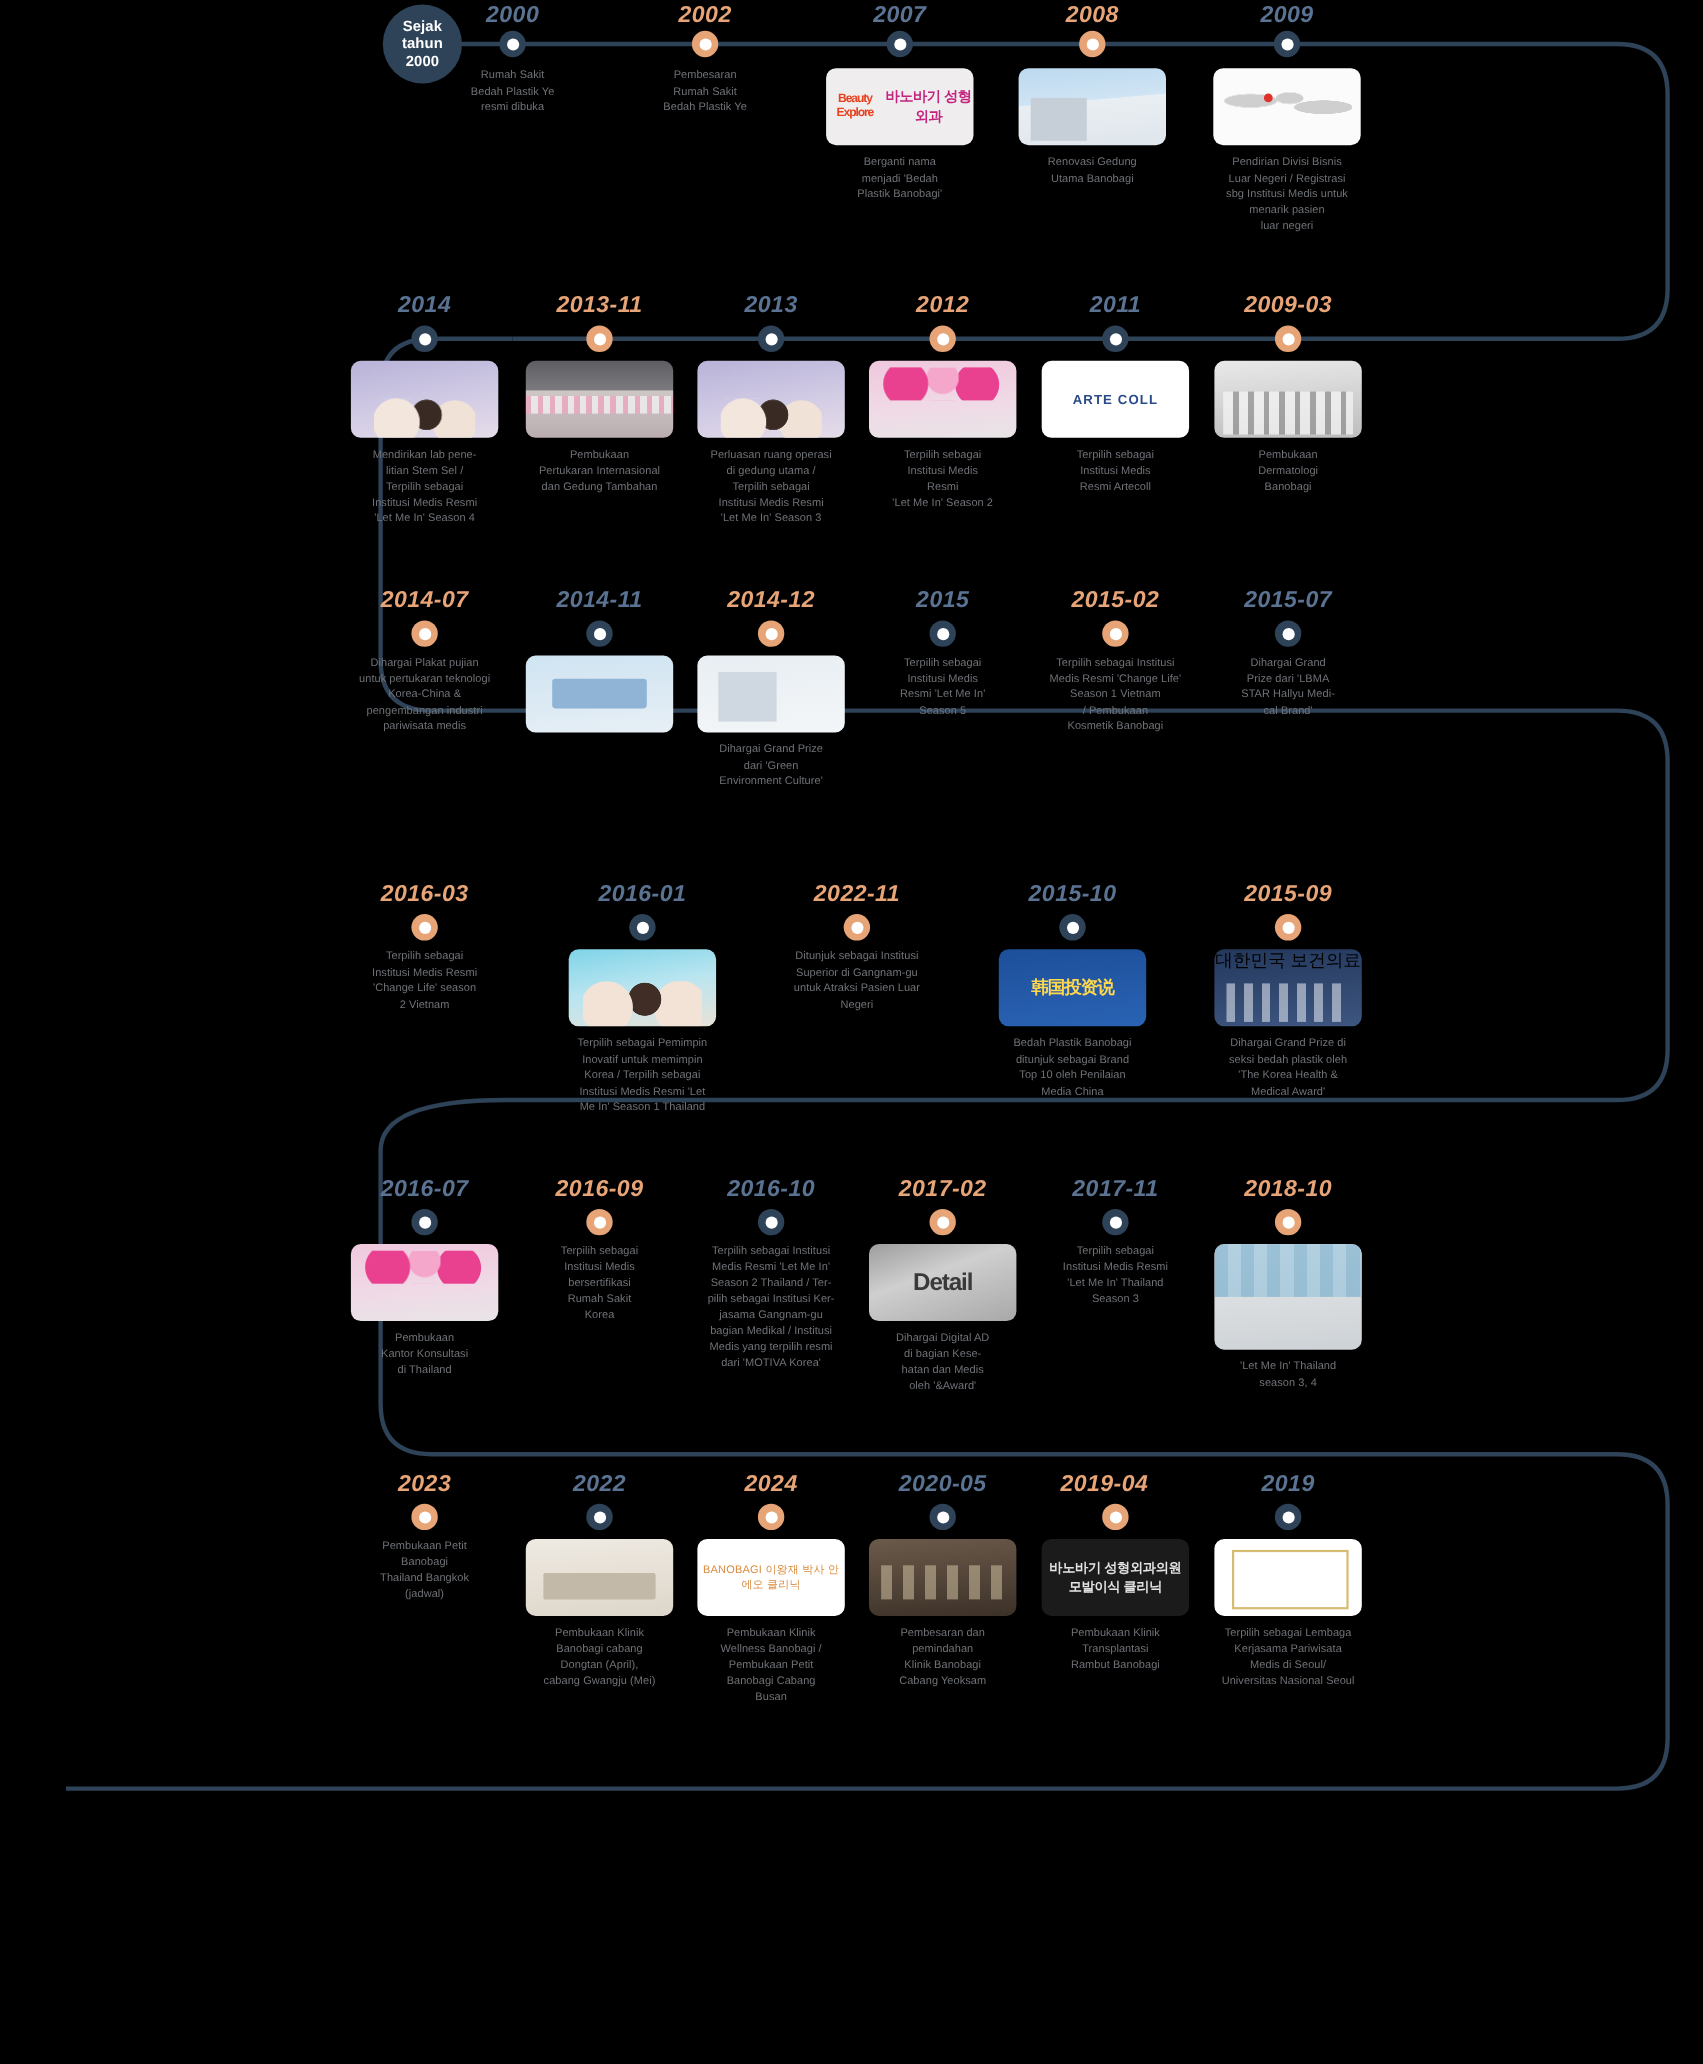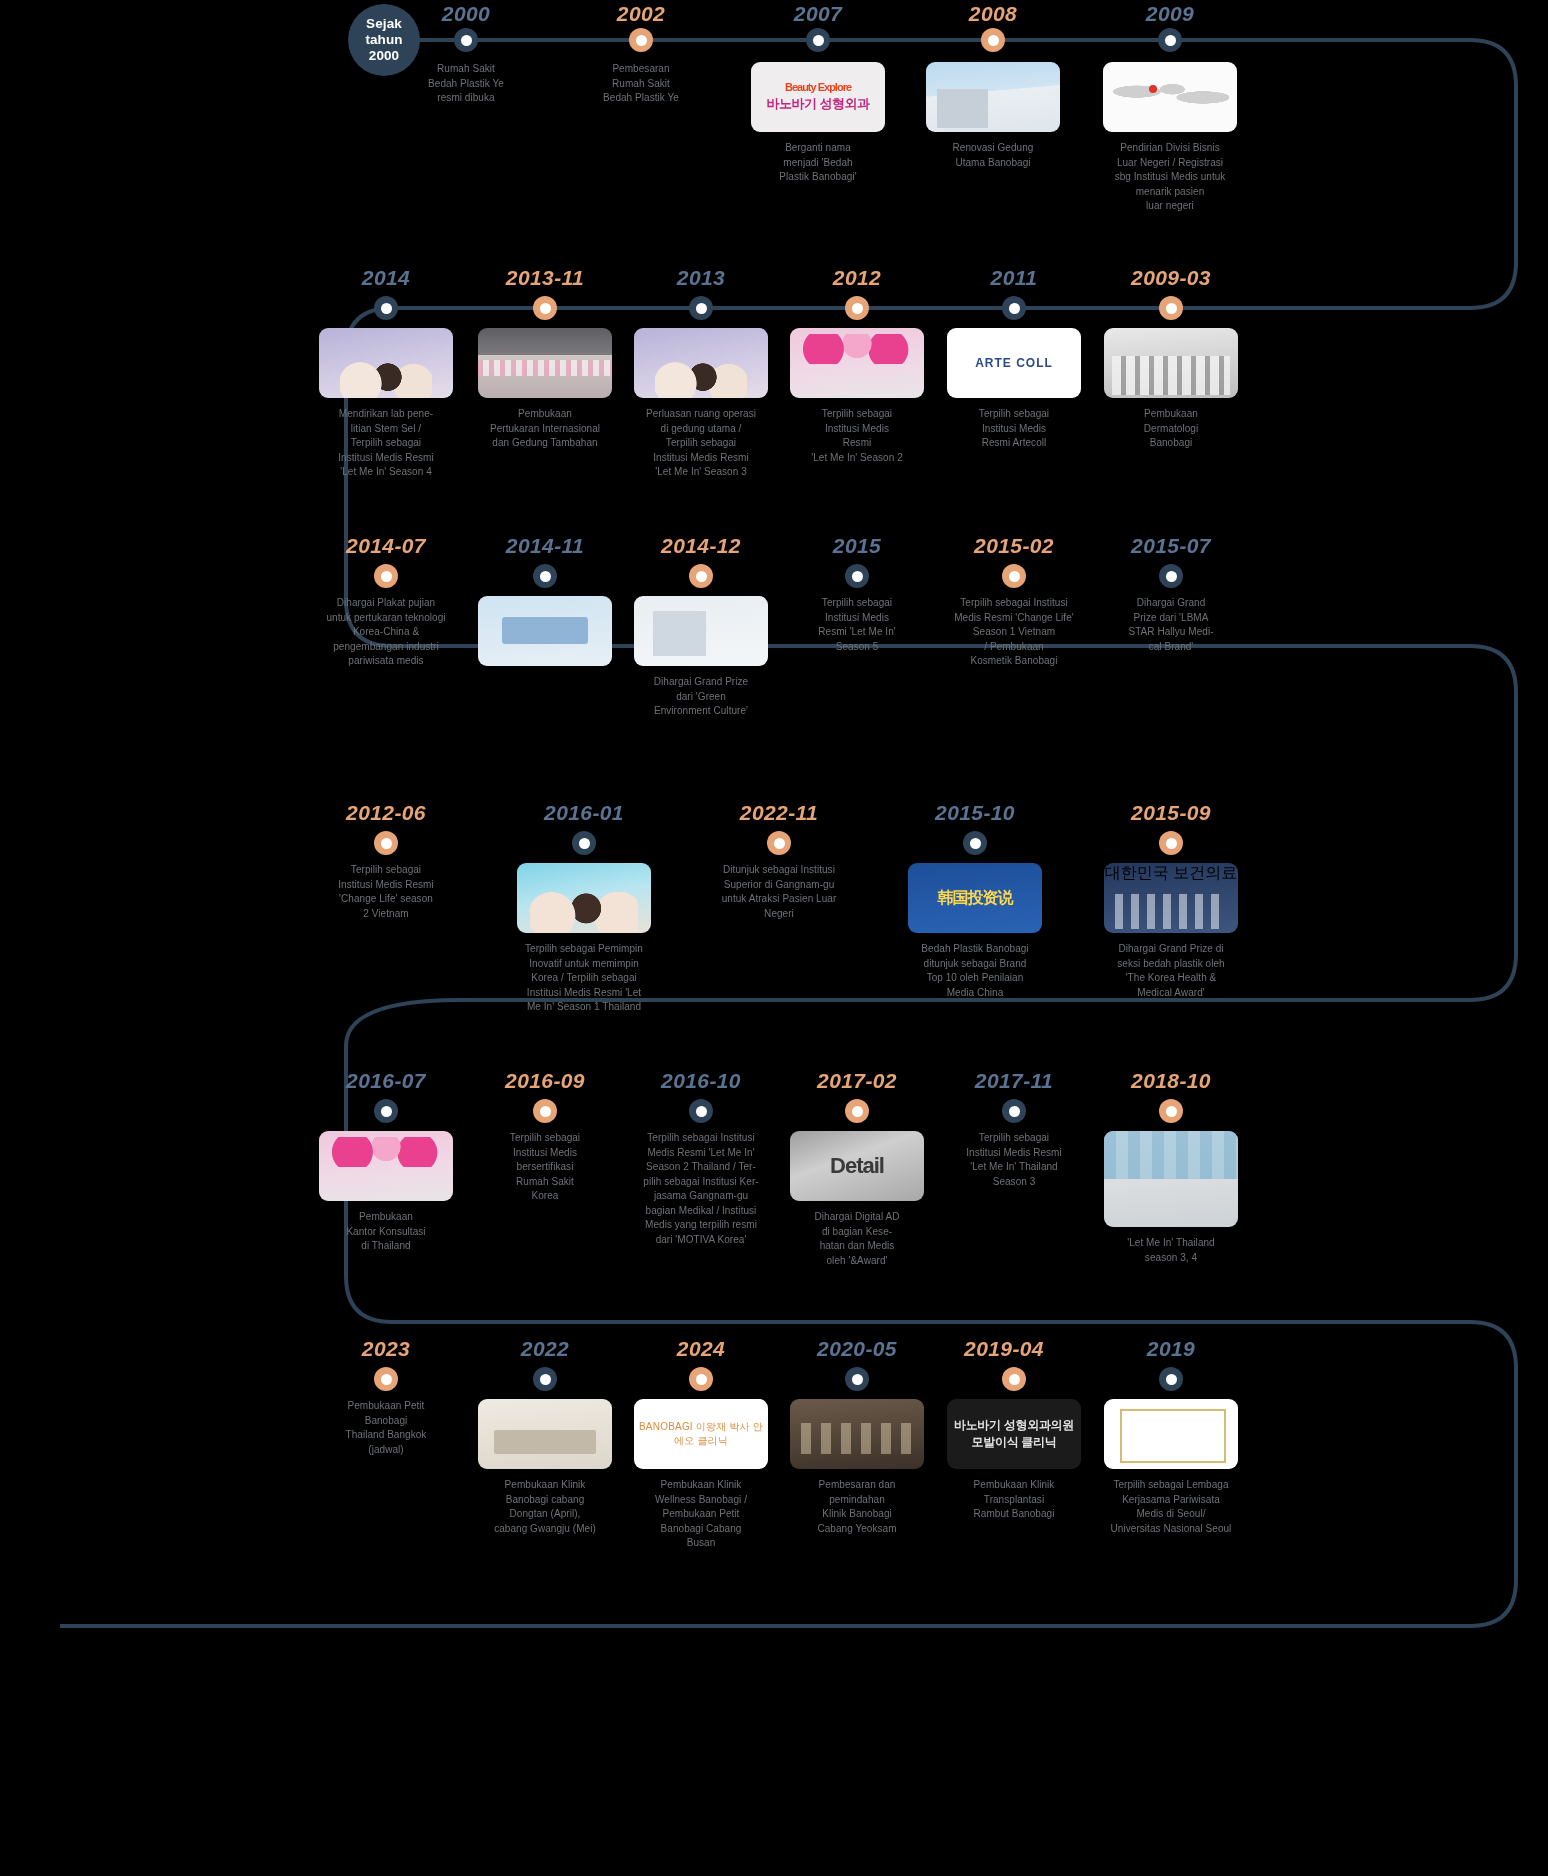--- a/index.html
+++ b/index.html
@@ -84,21 +84,21 @@
   }
   .thumb.tall { height:96px; }
   .caption {
     font-size:10px;
     line-height:1.45;
     color:#6f7277;
     letter-spacing:.05px;
   }
 
   
-  .t-logo   { background:#f0edee; display:flex; flex-direction:column; align-items:center; justify-content:center; }
+  .t-logo   { background:#f0edee; display:flex; flex-direction:row; align-items:center; justify-content:center; }
   .t-logo .kr { font-size:13px; font-weight:bold; color:#c2247e; letter-spacing:-.5px; }
   .t-logo .top { font-size:11px; font-weight:bold; color:#e8421f; letter-spacing:-1px; margin-bottom:2px; }
   .t-bldg   { background:linear-gradient(175deg,#bcd9ef 0%,#cfe4f4 42%,#e9eef2 43%,#dfe6ec 100%); }
   .t-bldg::after{ content:""; position:absolute; left:8%; top:38%; width:38%; height:56%; background:#c6cfd8; }
   .t-map    { background:#fbfbfb; }
   .t-map::before{ content:""; position:absolute; left:6%; top:20%; width:88%; height:56%;
      background:radial-gradient(ellipse at 22% 40%,#cfcfcf 0 18%,transparent 19%),
                 radial-gradient(ellipse at 52% 34%,#cfcfcf 0 14%,transparent 15%),
                 radial-gradient(ellipse at 78% 55%,#cfcfcf 0 20%,transparent 21%); }
   .t-map::after{ content:""; position:absolute; left:34%; top:33%; width:8px; height:8px; border-radius:50%; background:#e0322b; }
@@ -303,21 +303,21 @@
       <div class="entry" style="left: 1014px; top: 596px;">
         <div class="caption">Terpilih sebagai Institusi<br>Medis Resmi 'Change Life'<br>Season 1 Vietnam<br>/ Pembukaan<br>Kosmetik Banobagi</div>
       </div>
       <div class="year blue" style="left: 1171px; top: 534px;">2015-07</div>
       <div class="node blue" style="left: 1159px; top: 564px;">
         <i></i>
       </div>
       <div class="entry" style="left: 1171px; top: 596px;">
         <div class="caption">Dihargai Grand<br>Prize dari 'LBMA<br>STAR Hallyu Medi-<br>cal Brand'</div>
       </div>
-      <div class="year orange" style="left: 386px; top: 801px;">2012-06</div>
+      <div class="year orange" style="left: 386px; top: 801px;">2016-03</div>
       <div class="node orange" style="left: 374px; top: 831px;">
         <i></i>
       </div>
       <div class="entry" style="left: 386px; top: 863px;">
         <div class="caption">Terpilih sebagai<br>Institusi Medis Resmi<br>'Change Life' season<br>2 Vietnam</div>
       </div>
       <div class="year blue" style="left: 584px; top: 801px;">2016-01</div>
       <div class="node blue" style="left: 572px; top: 831px;">
         <i></i>
       </div>

